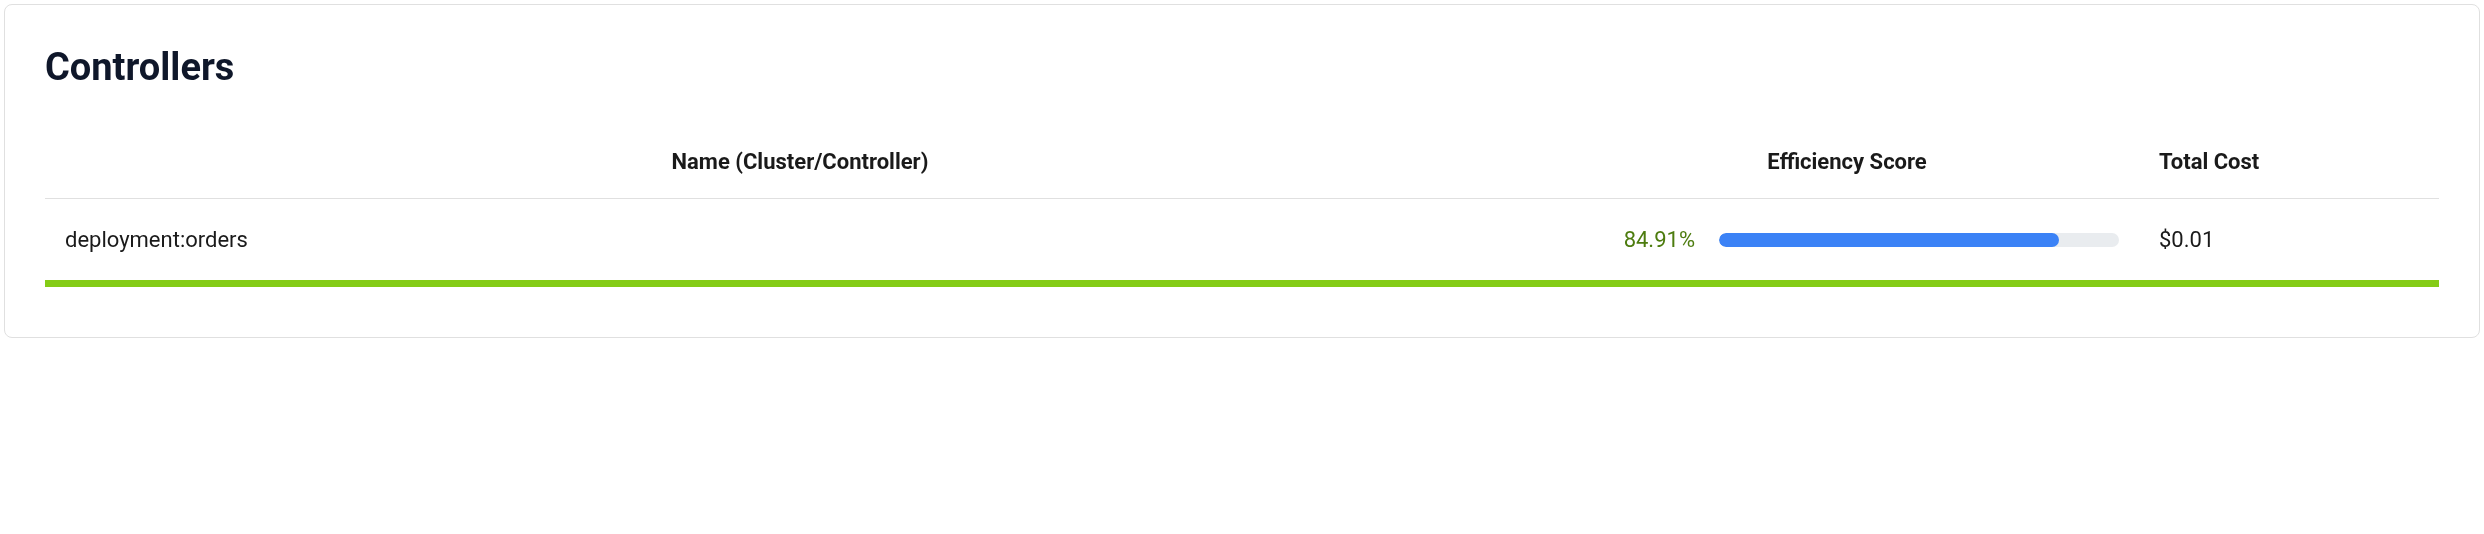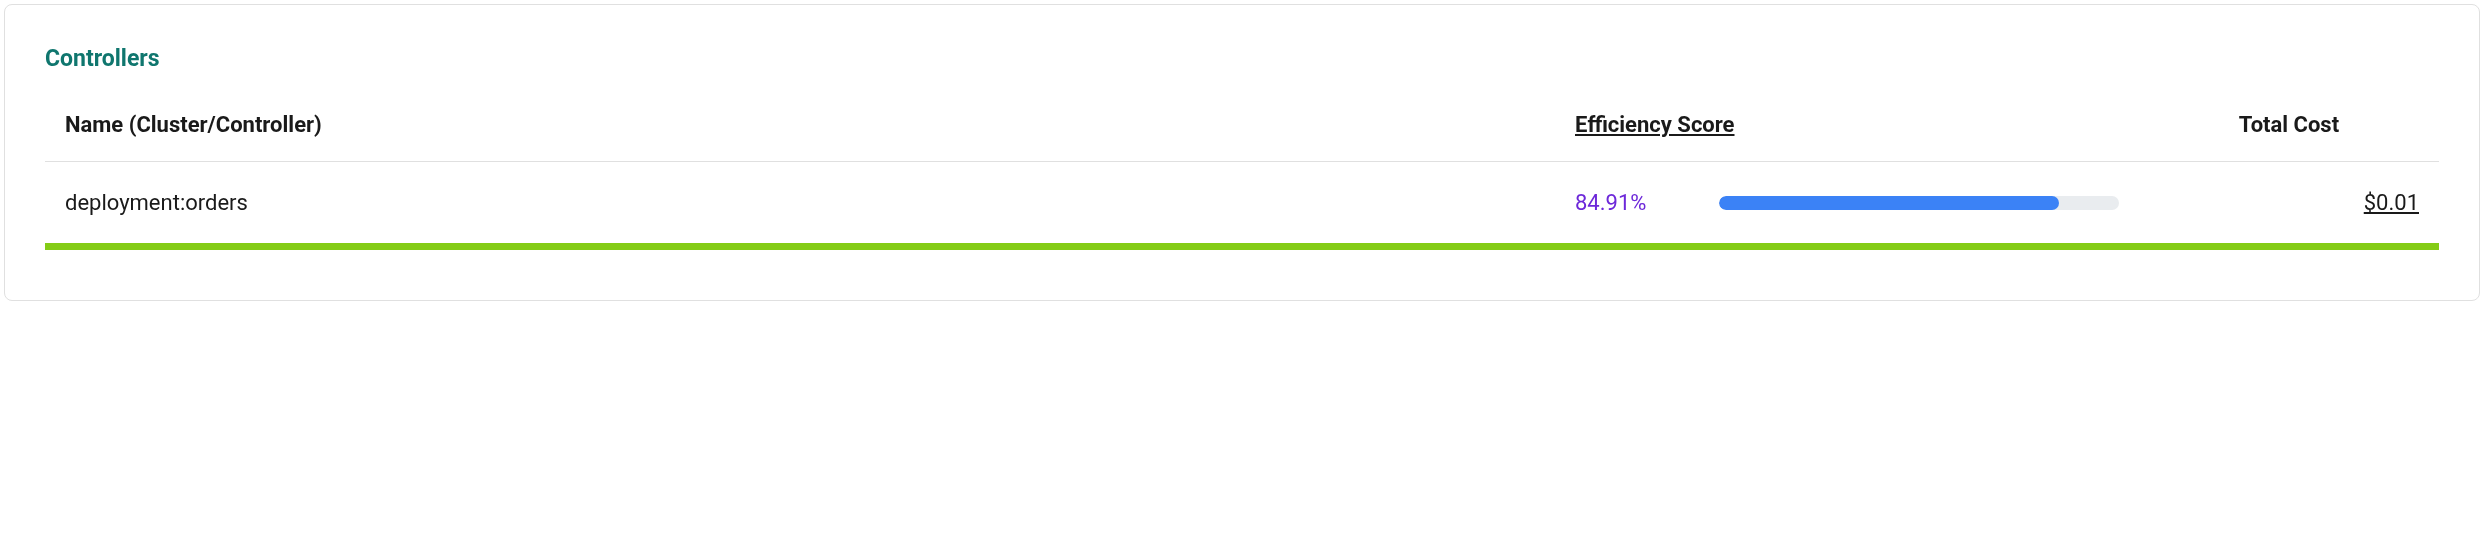--- a/index.html
+++ b/index.html
@@ -12,66 +12,64 @@
       background: #fff;
       padding: 4px;
     }
     .card {
       border: 1px solid #e0e0e0;
       border-radius: 8px;
       padding: 40px 40px 50px 40px;
       background: #fff;
     }
     .card-title {
-      font-size: 23px;
+      font-size: 38px;
       font-weight: 700;
-      color: #0f766e;
-      margin-bottom: 40px;
+      color: #0f172a;
+      margin-bottom: 60px;
     }
     .table {
       width: 100%;
       border-collapse: collapse;
     }
     .table thead th {
-      text-align: left;
+      text-align: center;
       font-size: 22px;
       font-weight: 700;
       color: #1a1a1a;
       padding: 0 20px 24px 20px;
       border-bottom: 1px solid #e0e0e0;
     }
     .table thead th.col-efficiency {
       width: 560px;
-      text-decoration: underline;
     }
     .table thead th.col-cost {
-      text-align: center;
+      text-align: left;
       width: 300px;
     }
     .table tbody td {
       font-size: 22px;
       color: #1a1a1a;
       padding: 28px 20px;
       border-bottom: 7px solid #84cc16;
       vertical-align: middle;
     }
     .table tbody td.cell-cost {
-      text-align: right;
-      text-decoration: underline;
     }
     .eff-wrap {
       display: flex;
       align-items: center;
       gap: 24px;
       justify-content: flex-start;
     }
     .eff-pct {
       min-width: 120px;
+      text-align: right;
       font-size: 22px;
-      color: #6d28d9;
+      color: #4d7c0f;
     }
     .progress-track {
       width: 400px;
       height: 14px;
       background: #e9ecef;
       border-radius: 7px;
       overflow: hidden;
       flex-shrink: 0;
     }
     .progress-fill {

